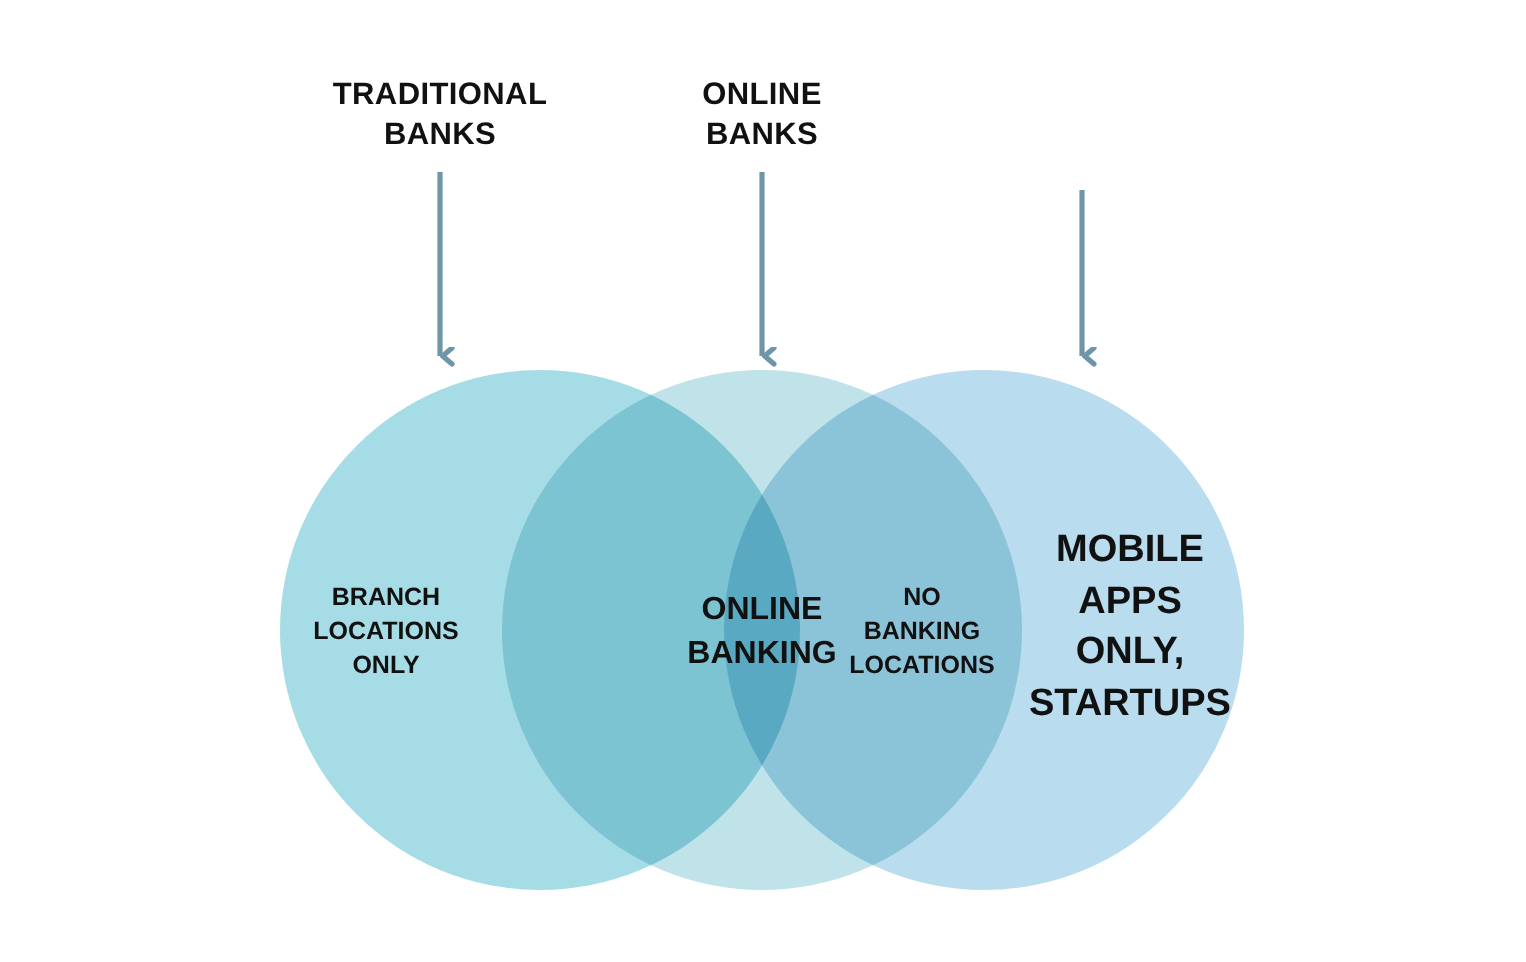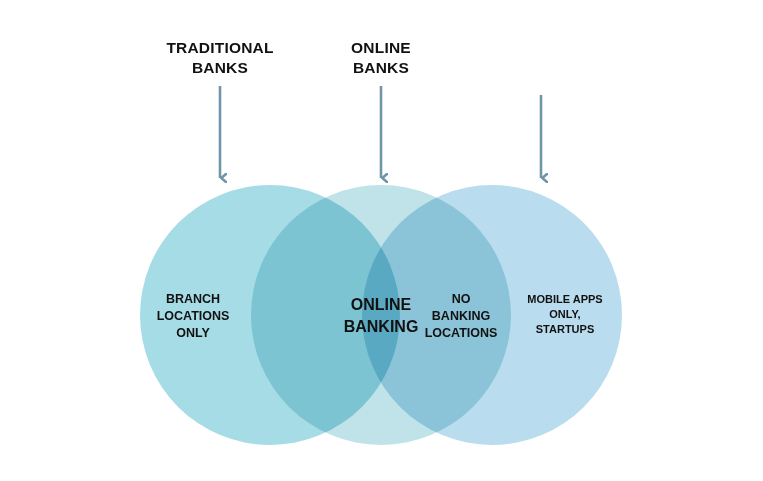--- a/index.html
+++ b/index.html
@@ -71,21 +71,21 @@
   .label-online-banking {
     left: 381px; top: 316px; width: 84px;
     font-size: 16px; line-height: 1.35;
   }
   .label-no-branch {
     left: 461px; top: 316px; width: 84px;
     font-size: 12.5px; line-height: 1.36;
   }
   .label-mobile-apps {
     left: 565px; top: 314px; width: 112px;
-    font-size: 11px; line-height: 1.35;
+    font-size: 19px; line-height: 1.35;
   }
 </style>
 </head>
 <body>
 
 <div id="venn-stage">
 
   <svg class="venn-svg" viewBox="0 0 763 481" xmlns="http://www.w3.org/2000/svg">
 
     <defs>

